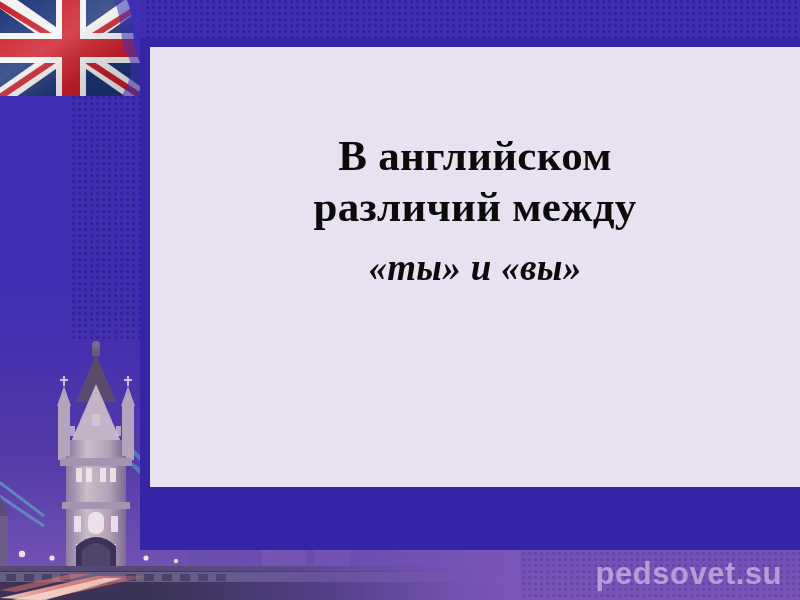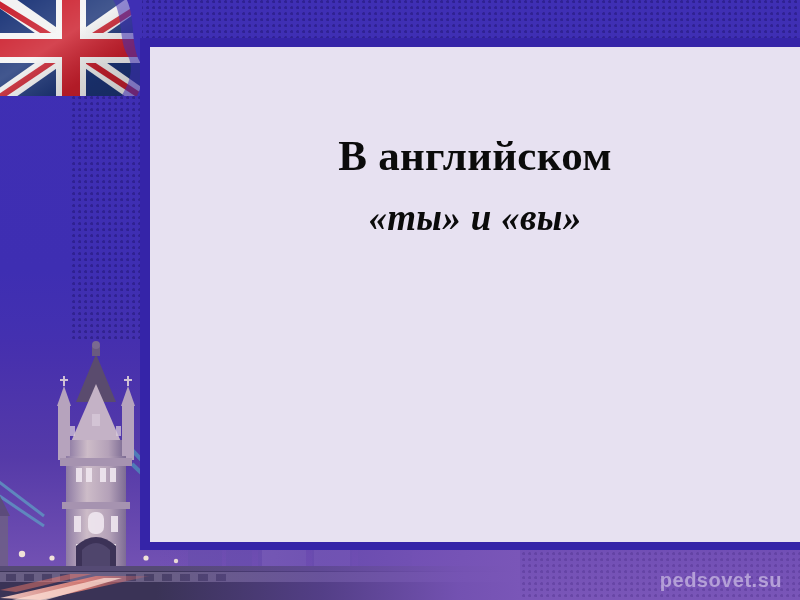--- a/index.html
+++ b/index.html
@@ -114,21 +114,21 @@
     top: 38px;
     width: 660px;
     height: 512px;
     background: #3524a8;
   }
   .card {
     position: absolute;
     left: 150px;
     top: 47px;
     width: 650px;
-    height: 495px;
+    height: 440px;
     background: #e7e1f1;
   }
 
   .card-text {
     position: absolute;
     left: 0;
     right: 0;
     top: 84px;
     text-align: center;
     color: #0b0b0b;
@@ -143,21 +143,21 @@
   .line-1, .line-2, .line-3 { font-size: 43px; }
   .line-4 { font-size: 37px; margin-top: 14px; font-style: italic; }
 
   
   .watermark {
     position: absolute;
     right: 18px;
     bottom: 8px;
     font-family: "Liberation Sans", sans-serif;
     font-weight: bold;
-    font-size: 20px;
+    font-size: 31px;
     letter-spacing: 0.5px;
     color: rgba(226,216,240,0.58);
   }
 </style>
 </head>
 <body>
 
 <div class="slide">
 
   <div class="bg-base"></div>
@@ -339,19 +339,20 @@
         <circle cx="176" cy="221" r="2.2"></circle>
       </g>
     </svg>
     <div class="bridge-fade"></div>
   </div>
 
   <div class="card-border"></div>
   <div class="card">
     <div class="card-text">
       <div class="line line-1">В английском</div>
+      <div class="line line-3">различий между</div>
       <div class="line line-4">«ты» и «вы»</div>
     </div>
   </div>
 
   <div class="watermark">pedsovet.su</div>
 
 </div>
 
 </body></html>

